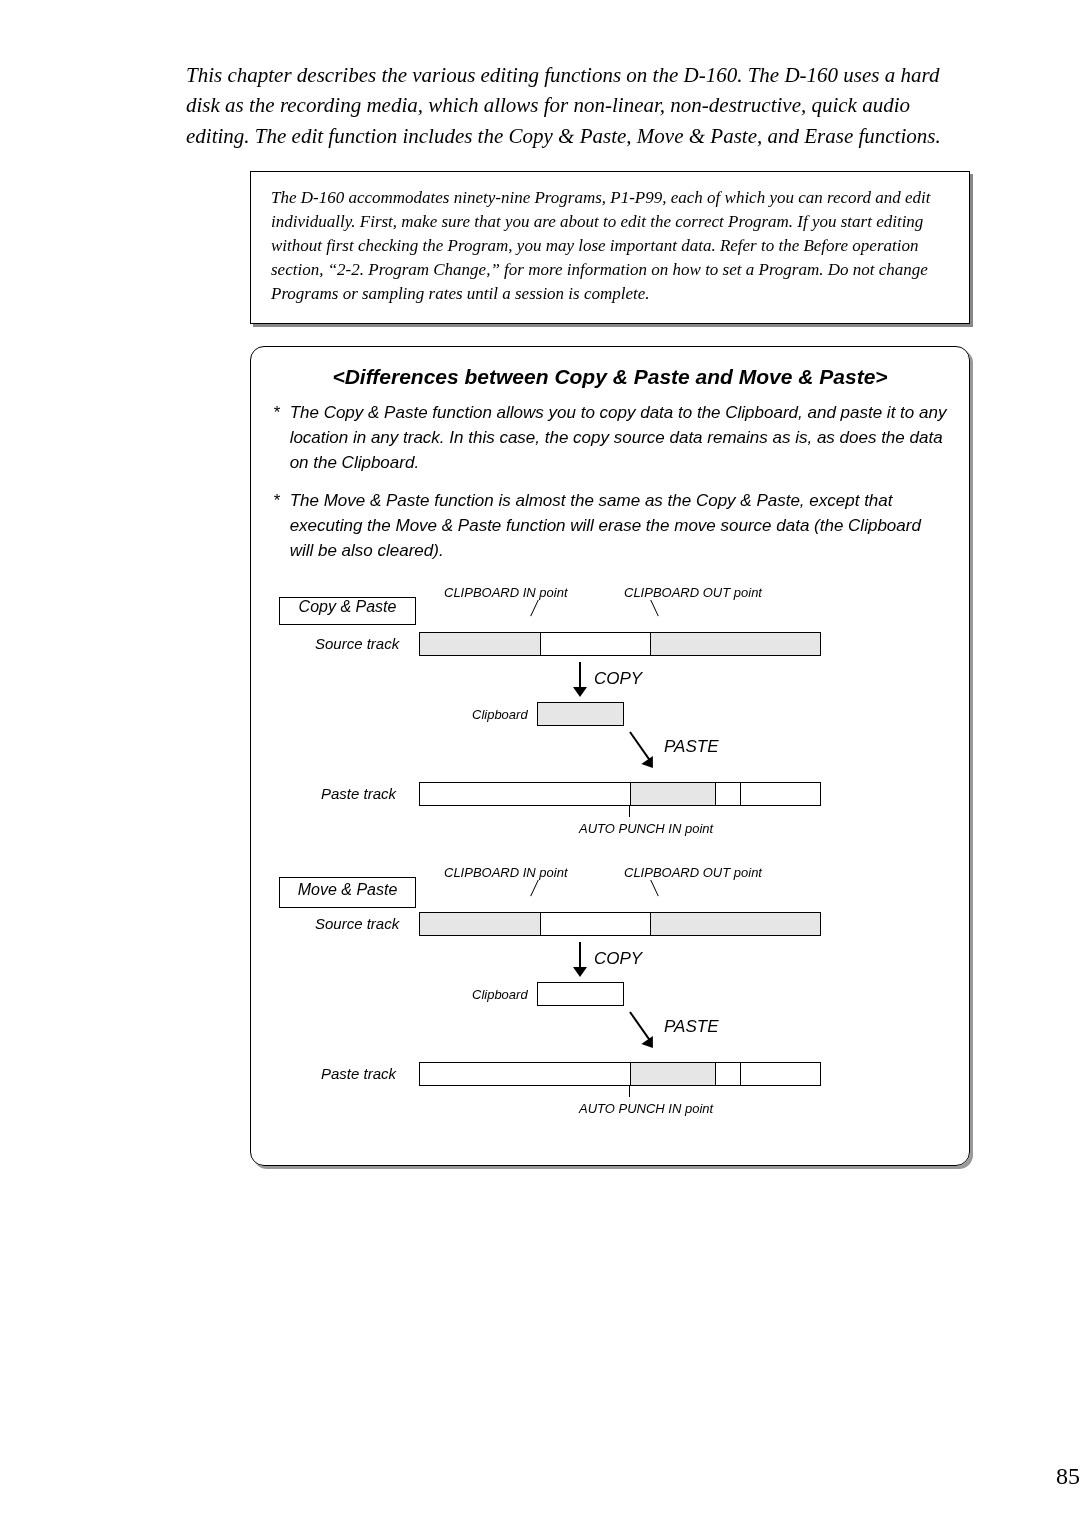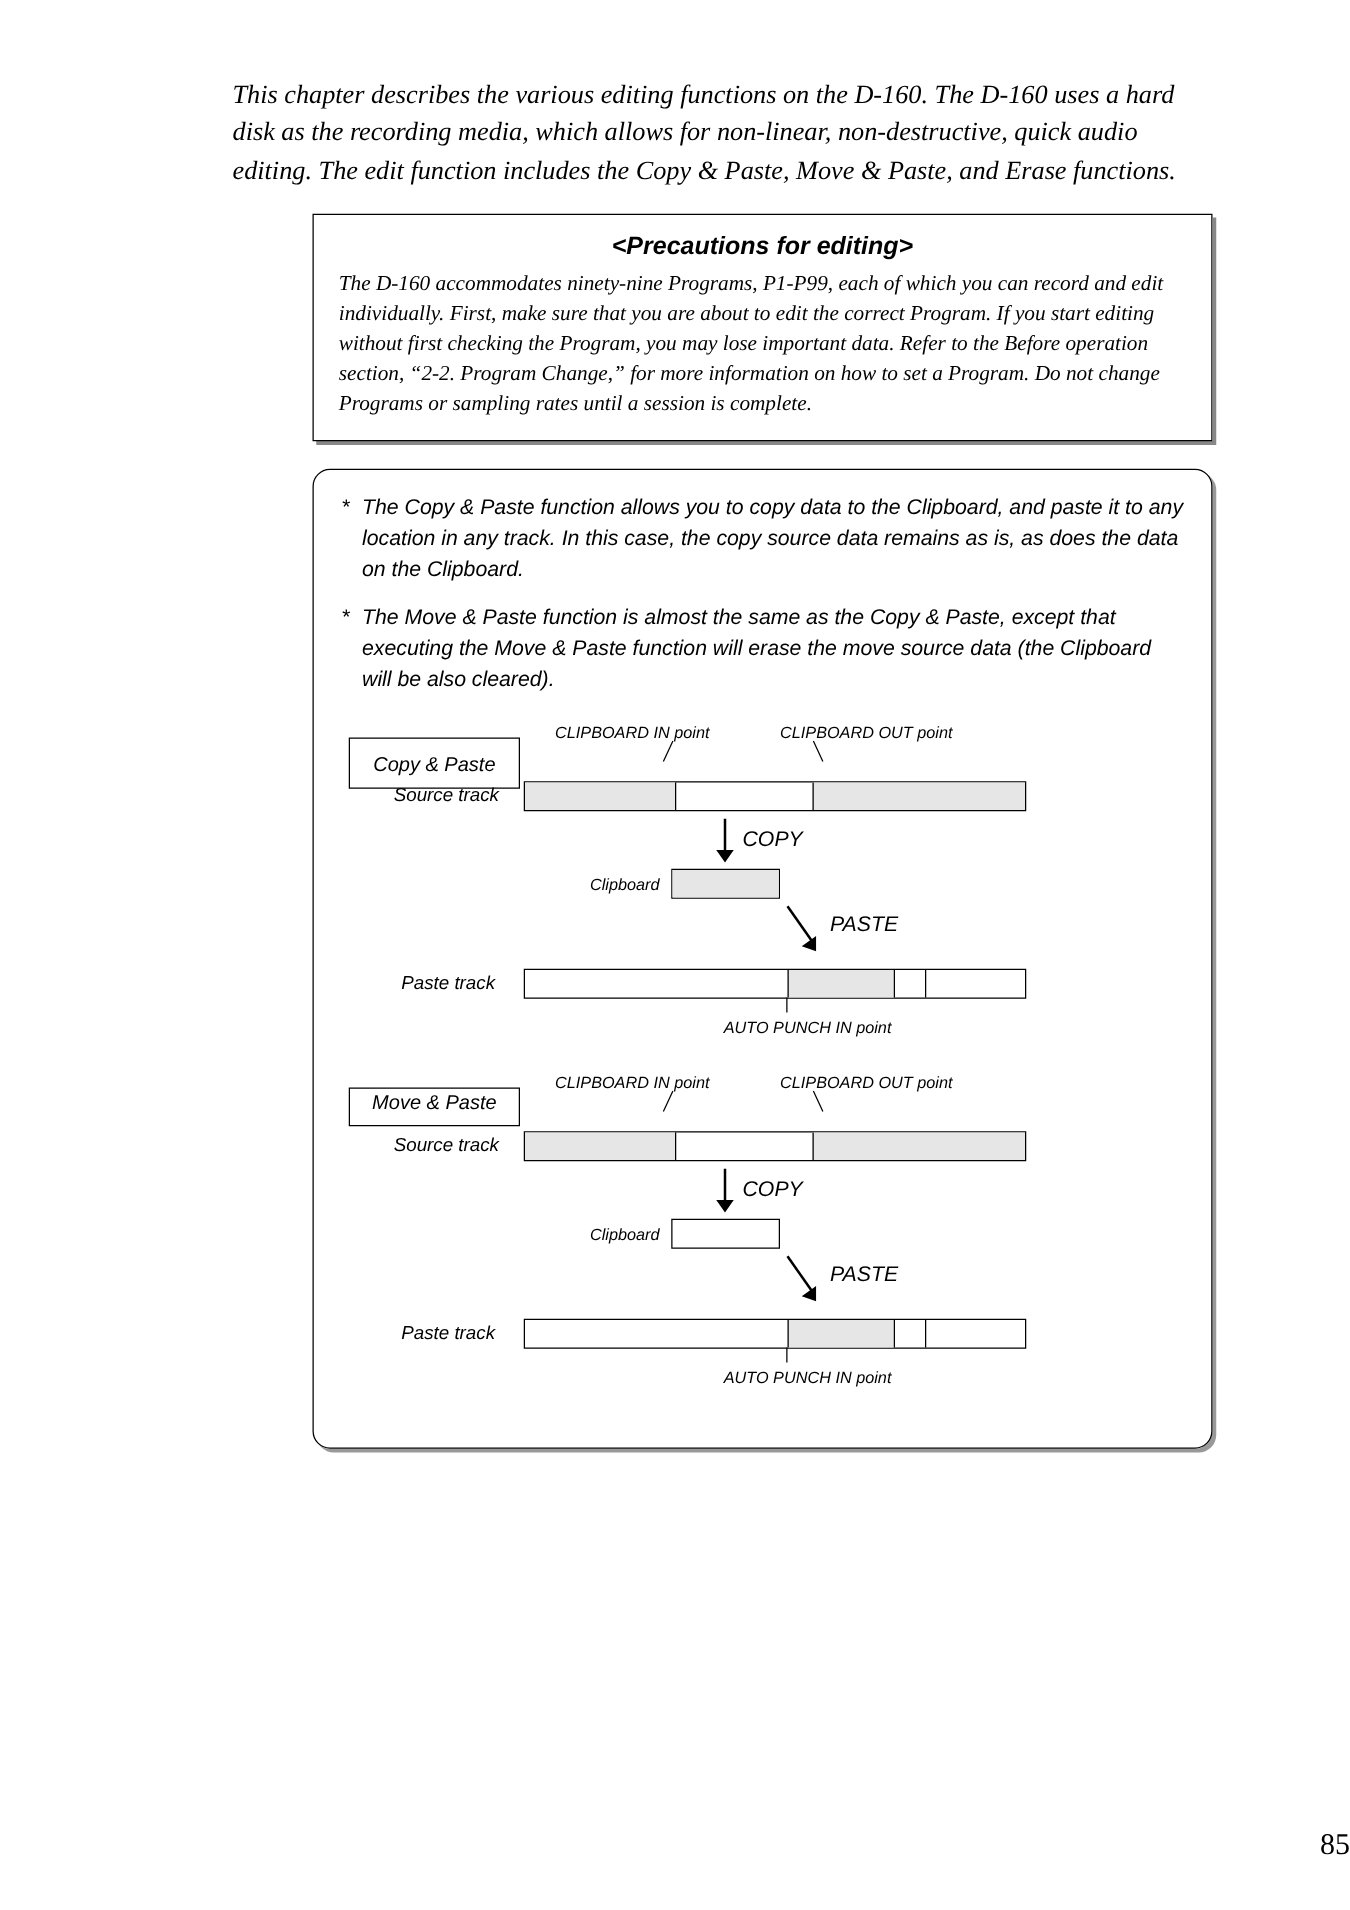--- a/index.html
+++ b/index.html
@@ -110,37 +110,37 @@
     font-family: Georgia, serif;
   }
 </style>
 </head>
 <body>
 
 <div class="page">
   <div class="intro">This chapter describes the various editing functions on the D-160. The D-160 uses a hard disk as the recording media, which allows for non-linear, non-destructive, quick audio editing.  The edit function includes the Copy &amp; Paste, Move &amp; Paste, and Erase functions.</div>
 
   <div class="precaution-box">
-    <div class="precaution-title">&lt;Precautions for editing&gt;</div>
     <div class="precaution-body">The D-160 accommodates ninety-nine Programs, P1-P99, each of which you can record and edit individually. First, make sure that you are about to edit the correct Program. If you start editing without first checking the Program, you may lose important data. Refer to the Before operation section, “2-2. Program Change,” for more information on how to set a Program. Do not change Programs or sampling rates until a session is complete.</div>
   </div>
 
   <div class="diff-box">
+    <div class="diff-title">&lt;Differences between Copy &amp; Paste and Move &amp; Paste&gt;</div>
     <div class="bullet">
       <div class="star">*</div>
       <div>The Copy &amp; Paste function allows you to copy data to the Clipboard, and paste it to any location in any track. In this case, the copy source data remains as is, as does the data on the Clipboard.</div>
     </div>
     <div class="bullet">
       <div class="star">*</div>
       <div>The Move &amp; Paste function is almost the same as the Copy &amp; Paste, except that executing the Move &amp; Paste function will erase the move source data (the Clipboard will be also cleared).</div>
     </div>
 
     <div class="diagram">
 
-      <div class="d-box" style="left:10px; top:20px; width:135px; height:26px; padding-top:13px; text-align:center;">
+      <div class="d-box" style="left:10px; top:20px; width:135px; height:26px; padding-top:0; text-align:center;">
         <span class="d-label" style="position:static; font-size:16px;">Copy &amp; Paste</span>
       </div>
 
       <span class="d-label" style="left:175px; top:8px; font-size:13px;">CLIPBOARD IN point</span>
       <span class="d-label" style="left:355px; top:8px; font-size:13px;">CLIPBOARD OUT point</span>
 
       <div class="d-line" style="left:265px; top:22px; width:1px; height:18px; transform:rotate(25deg);"></div>
       <div class="d-line" style="left:385px; top:22px; width:1px; height:18px; transform:rotate(-25deg);"></div>
 
       <span class="d-label" style="left:46px; top:58px; font-size:15px;">Source track</span>

